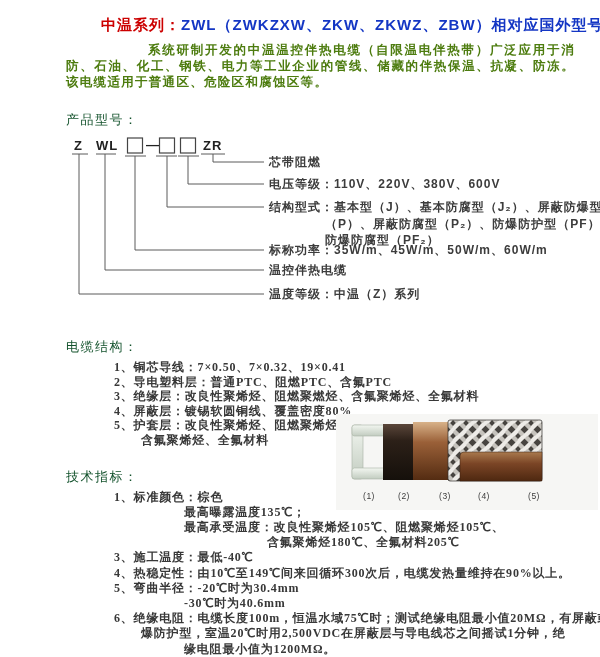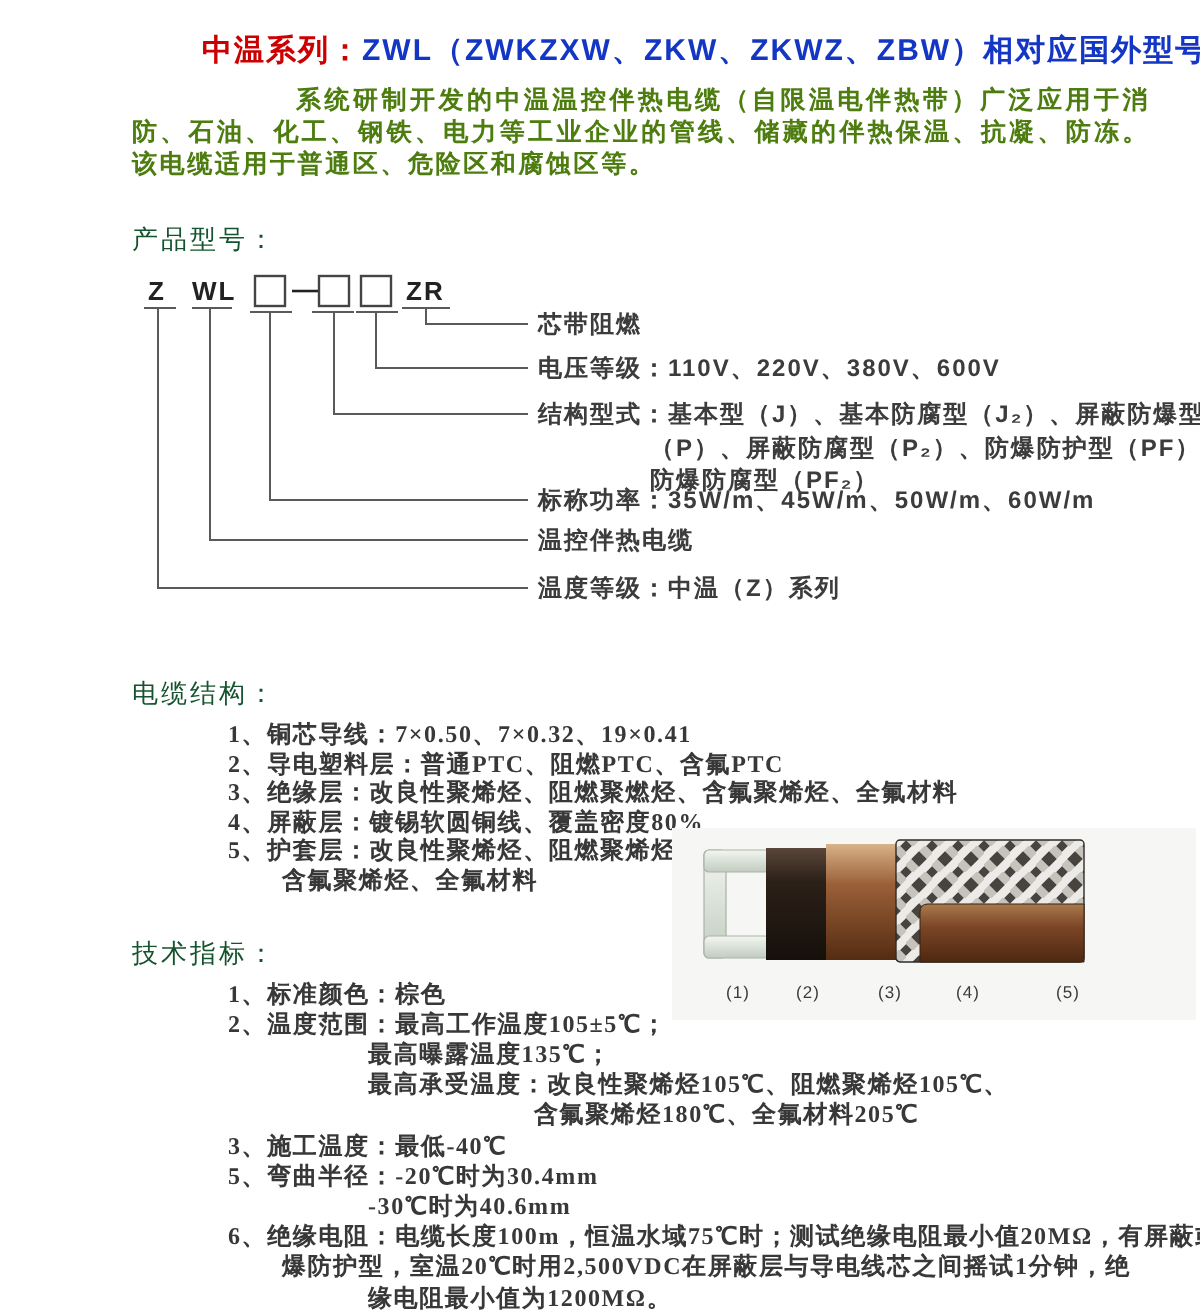--- a/index.html
+++ b/index.html
@@ -90,25 +90,25 @@
     <div class="ln">2、导电塑料层：普通PTC、阻燃PTC、含氟PTC</div>
     <div class="ln">3、绝缘层：改良性聚烯烃、阻燃聚燃烃、含氟聚烯烃、全氟材料</div>
     <div class="ln">4、屏蔽层：镀锡软圆铜线、覆盖密度80%</div>
     <div class="ln">5、护套层：改良性聚烯烃、阻燃聚烯烃、</div>
     <div class="ln lvA">含氟聚烯烃、全氟材料</div>
   </div>
 
   <div class="sec-heading h3">技术指标：</div>
   <div class="list list2">
     <div class="ln">1、标准颜色：棕色</div>
-    <div class="ln">2、温度范围：最高工作温度105±5℃；</div>
     <div class="ln lv1">最高曝露温度135℃；</div>
     <div class="ln lv1">最高承受温度：改良性聚烯烃105℃、阻燃聚烯烃105℃、</div>
     <div class="ln lv2">含氟聚烯烃180℃、全氟材料205℃</div>
     <div class="ln">3、施工温度：最低-40℃</div>
+    <div class="ln">4、热稳定性：由10℃至149℃间来回循环300次后，电缆发热量维持在90%以上。</div>
     <div class="ln">5、弯曲半径：-20℃时为30.4mm</div>
     <div class="ln lv1">-30℃时为40.6mm</div>
     <div class="ln">6、绝缘电阻：电缆长度100m，恒温水域75℃时；测试绝缘电阻最小值20MΩ，有屏蔽或防</div>
     <div class="ln lvA">爆防护型，室温20℃时用2,500VDC在屏蔽层与导电线芯之间摇试1分钟，绝</div>
     <div class="ln lv1">缘电阻最小值为1200MΩ。</div>
   </div>
 
   <div class="photo">
     <svg width="262" height="100" viewBox="0 0 262 100">
       <defs>

